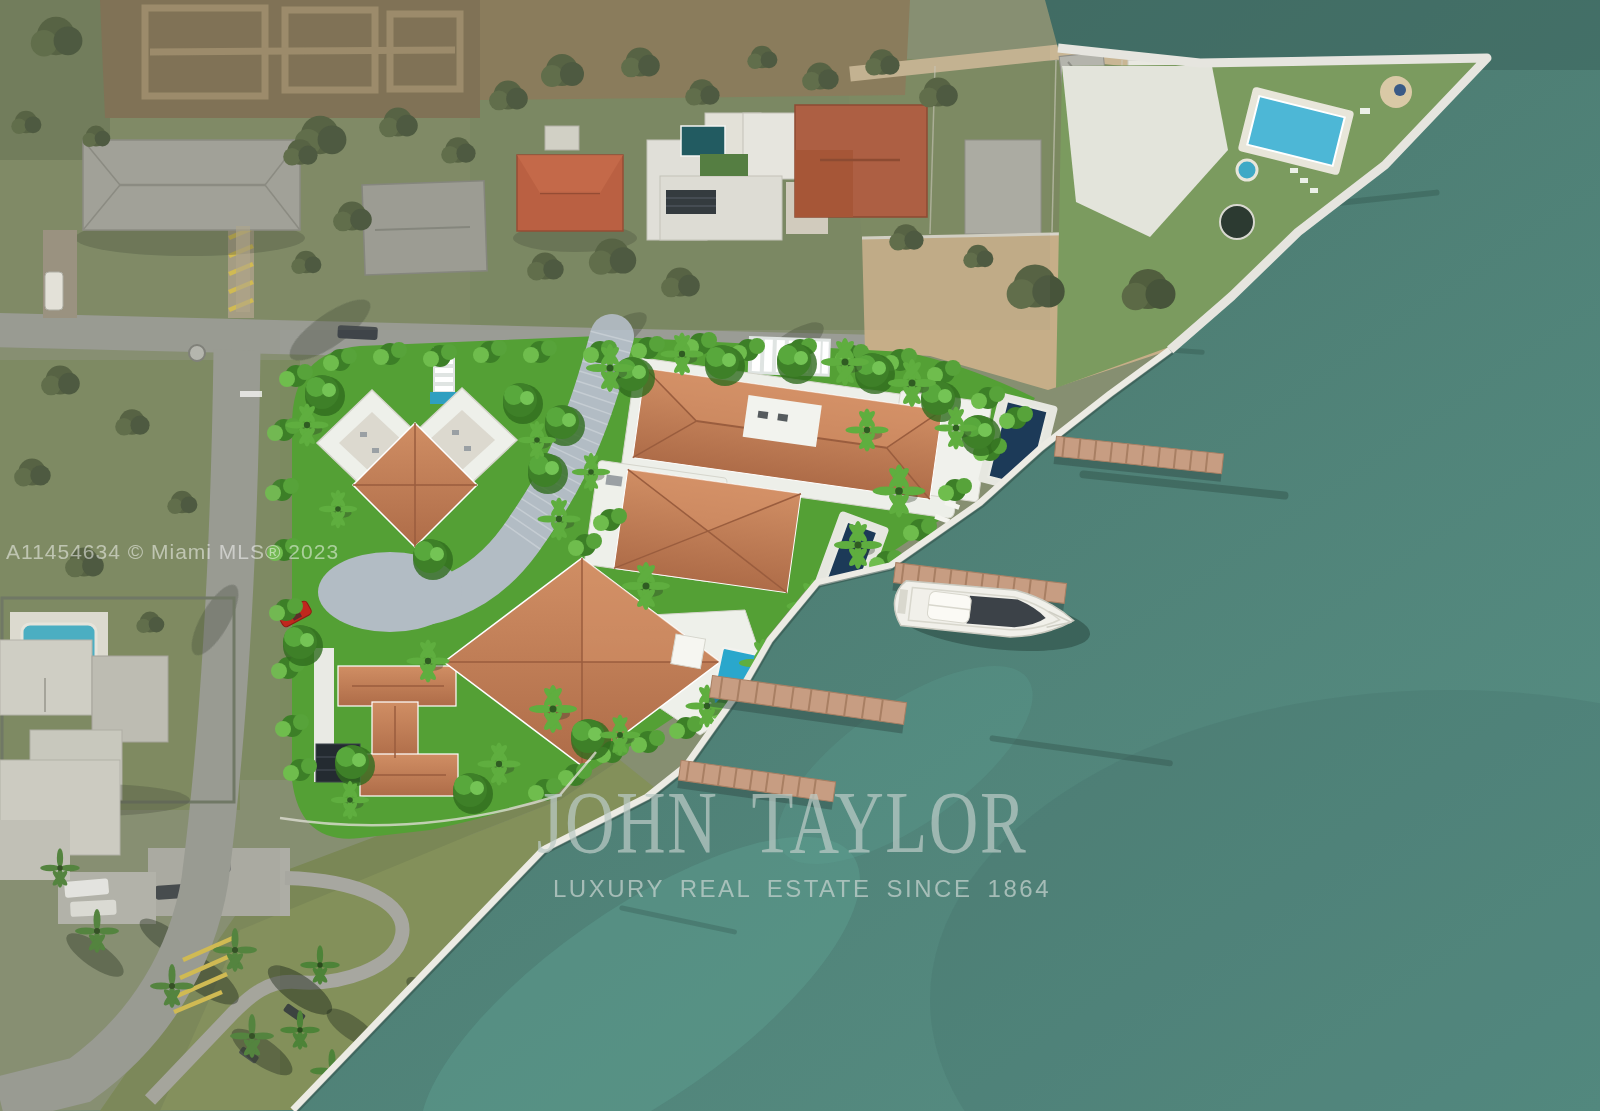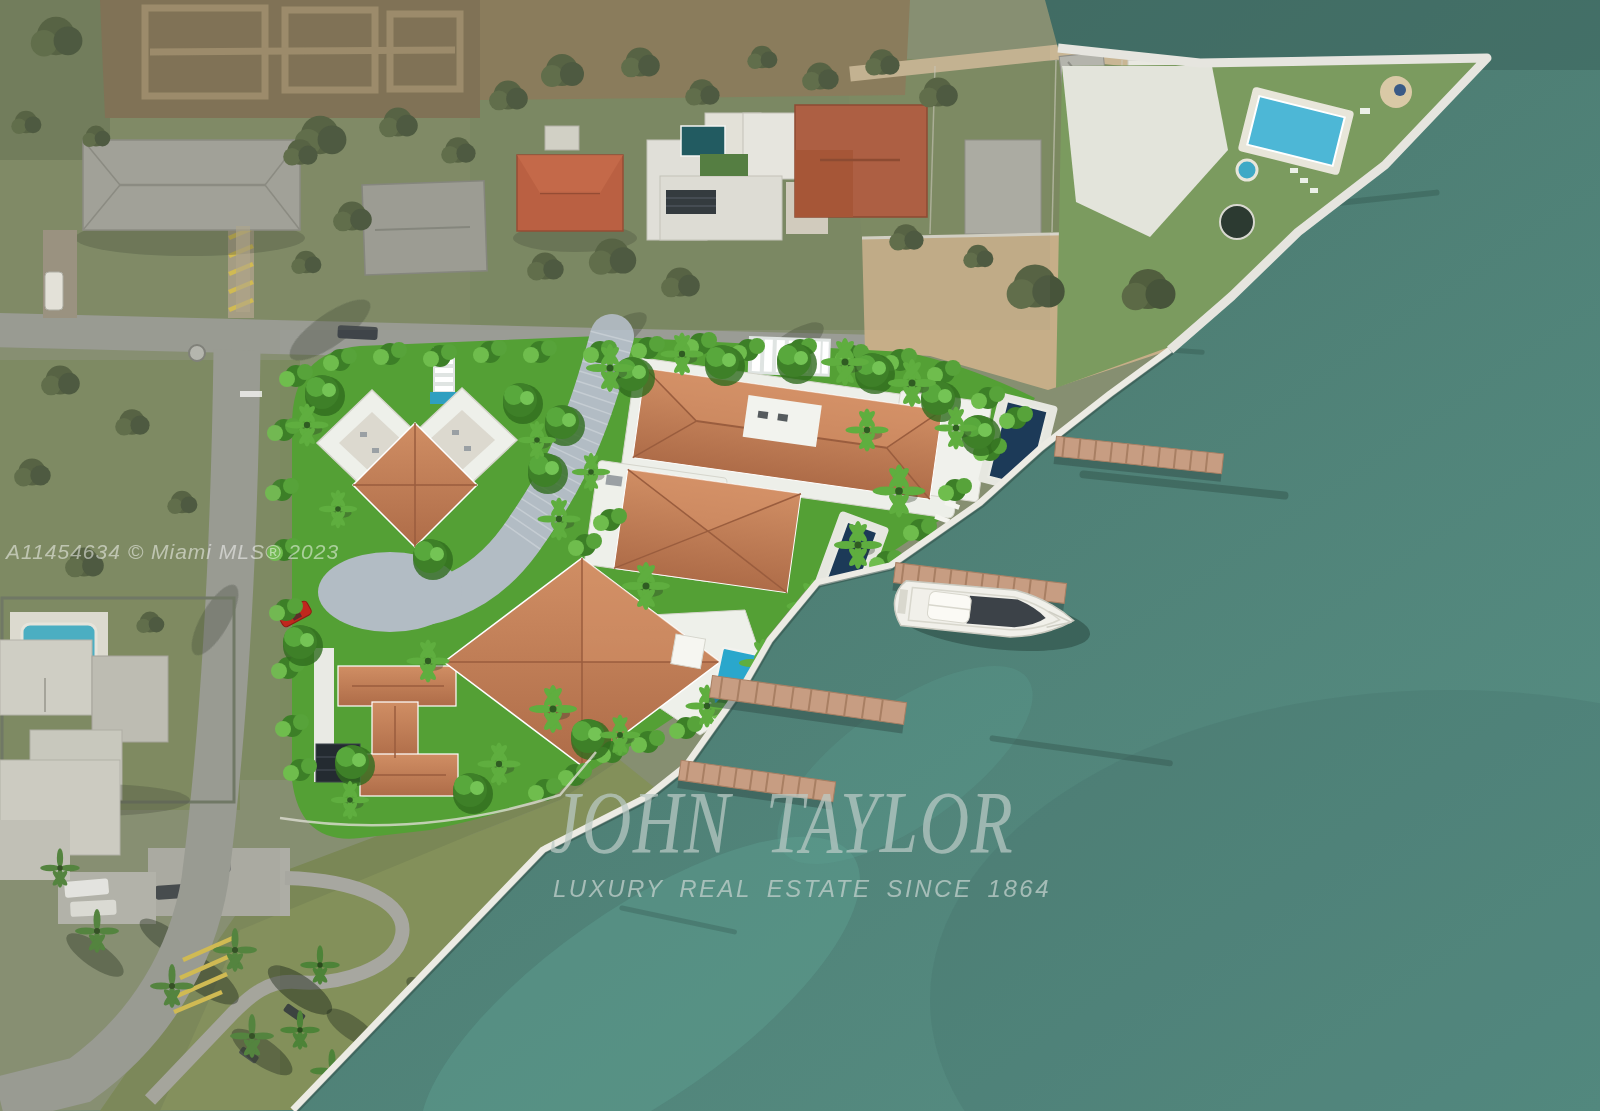--- a/index.html
+++ b/index.html
@@ -1,17 +1,17 @@
 <!DOCTYPE html>
 <html><head>
 <meta charset="utf-8">
 <style>
   html,body{margin:0;padding:0;background:#222;}
   #stage{position:relative;width:1600px;height:1111px;overflow:hidden;
-         font-family:"Liberation Sans",sans-serif;font-style:italic;}
+         font-family:"Liberation Sans",sans-serif;}
   svg{display:block;width:1600px;height:1111px;}
   .brand-text{font-family:"Liberation Serif","DejaVu Serif",serif;font-weight:400;}
   .tag-text{font-family:"Liberation Sans","DejaVu Sans",sans-serif;}
   .mls-text{font-family:"Liberation Sans","DejaVu Sans",sans-serif;}
 </style>
 </head>
 <body>
 
 <div id="stage">
 <svg viewBox="0 0 1600 1111" xmlns="http://www.w3.org/2000/svg">

